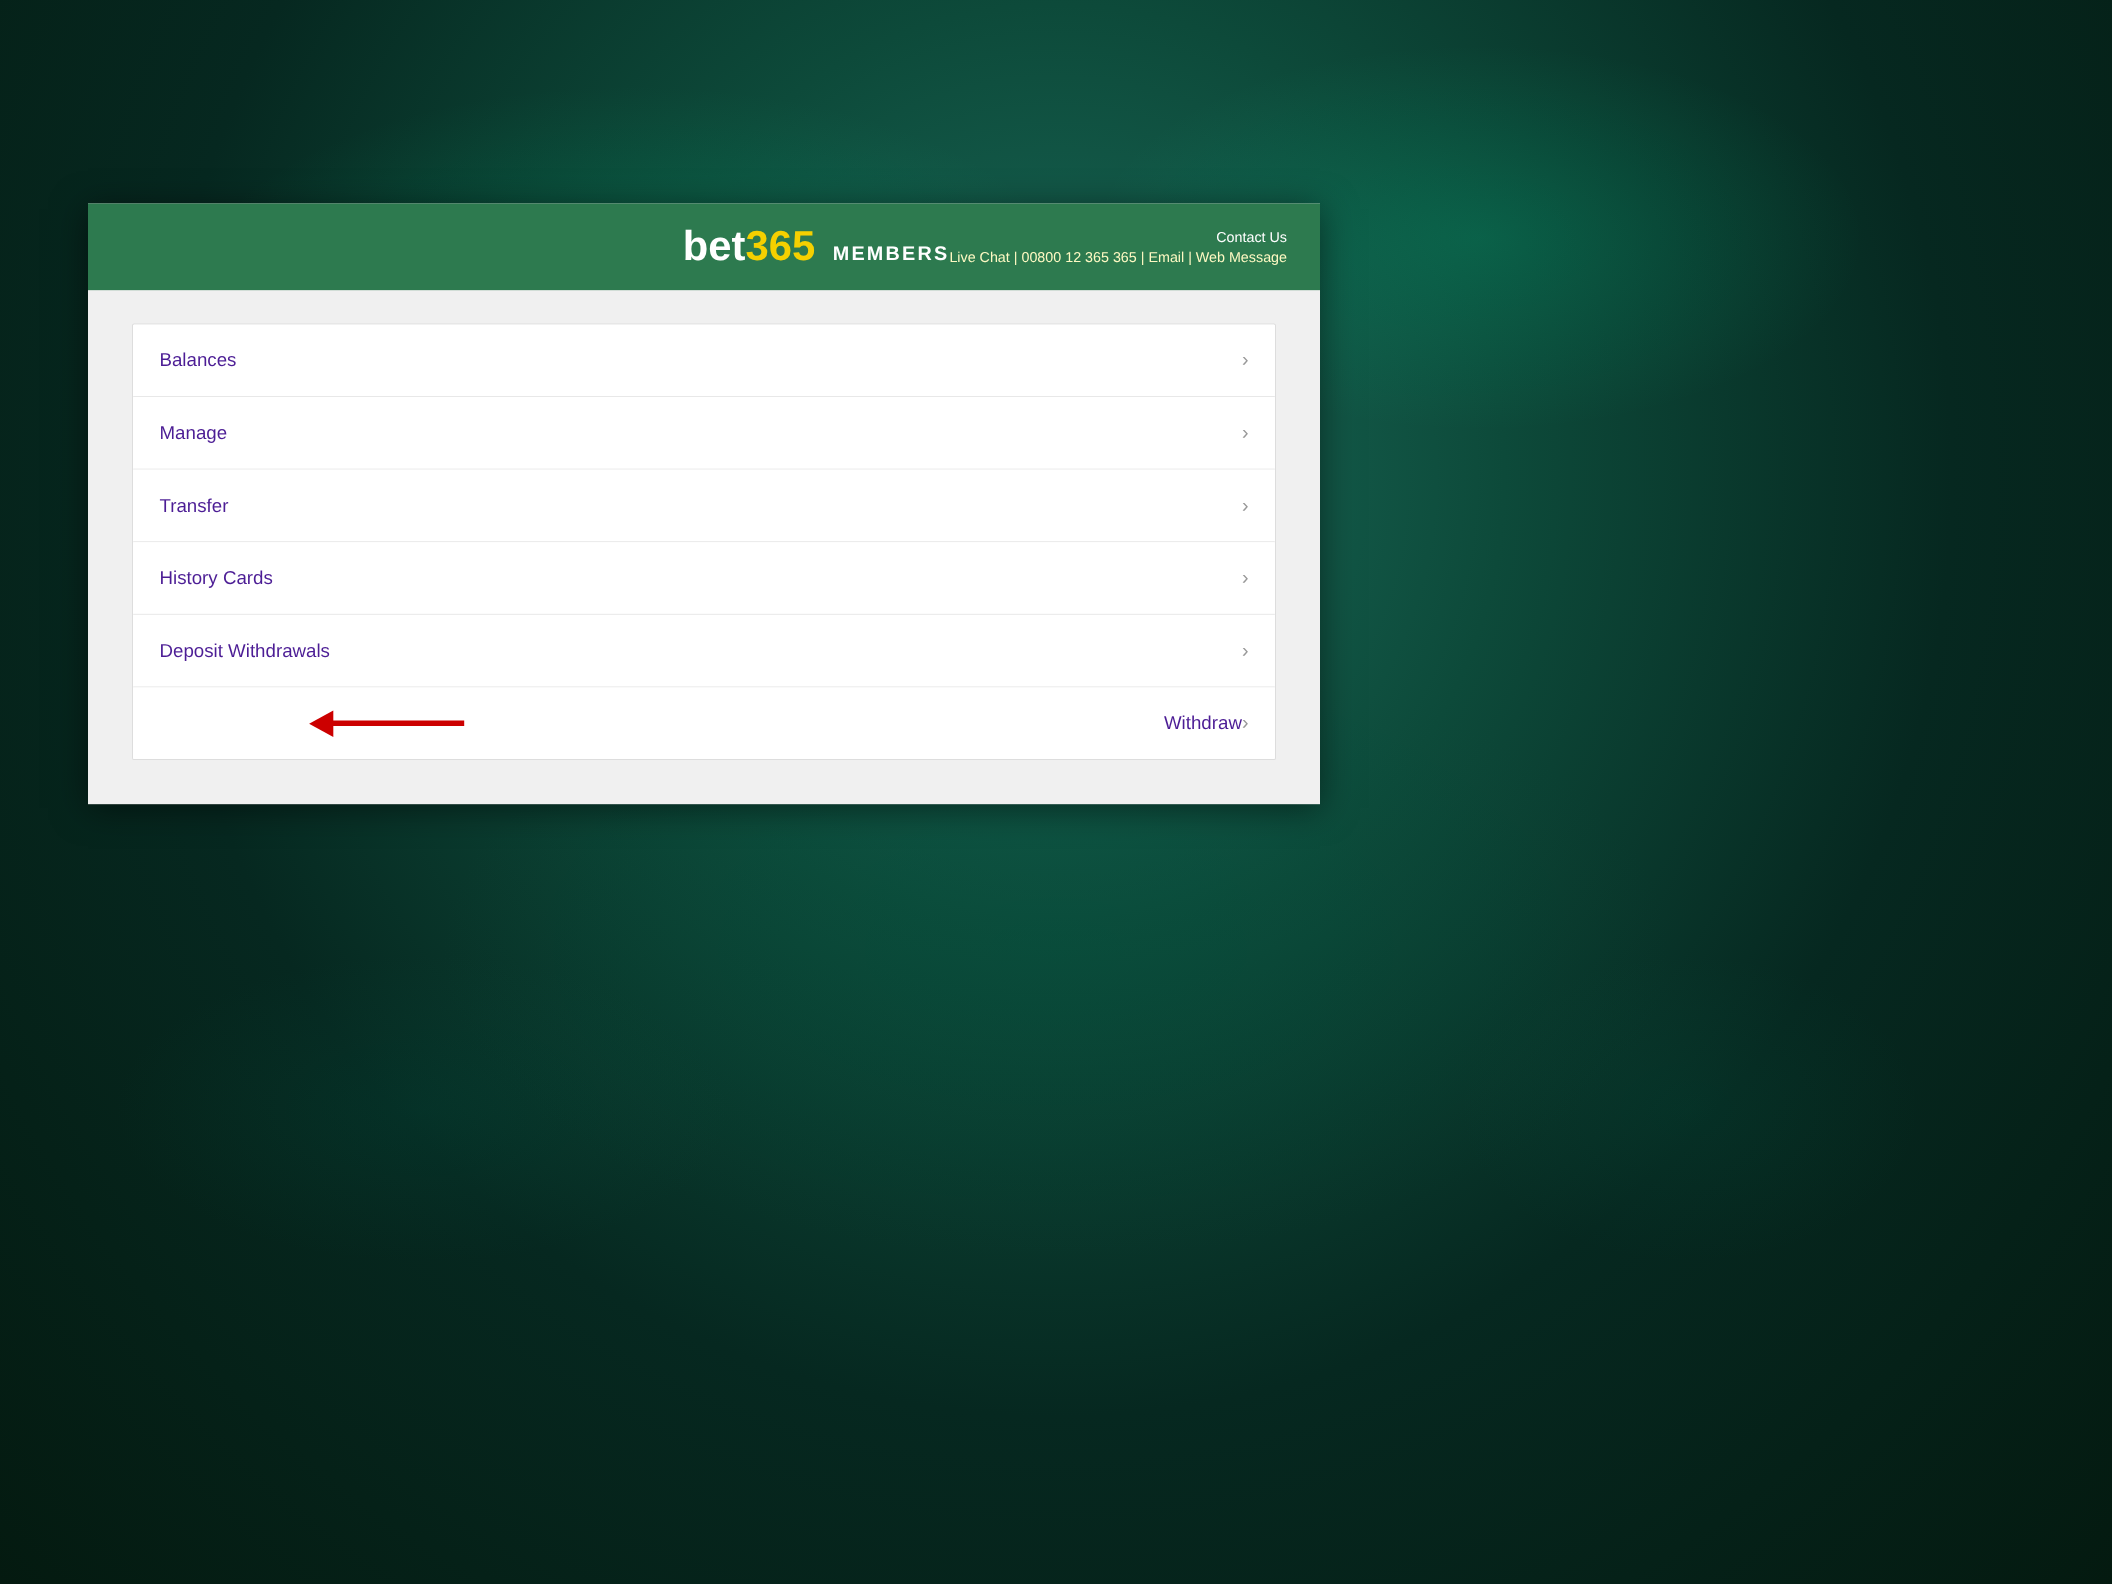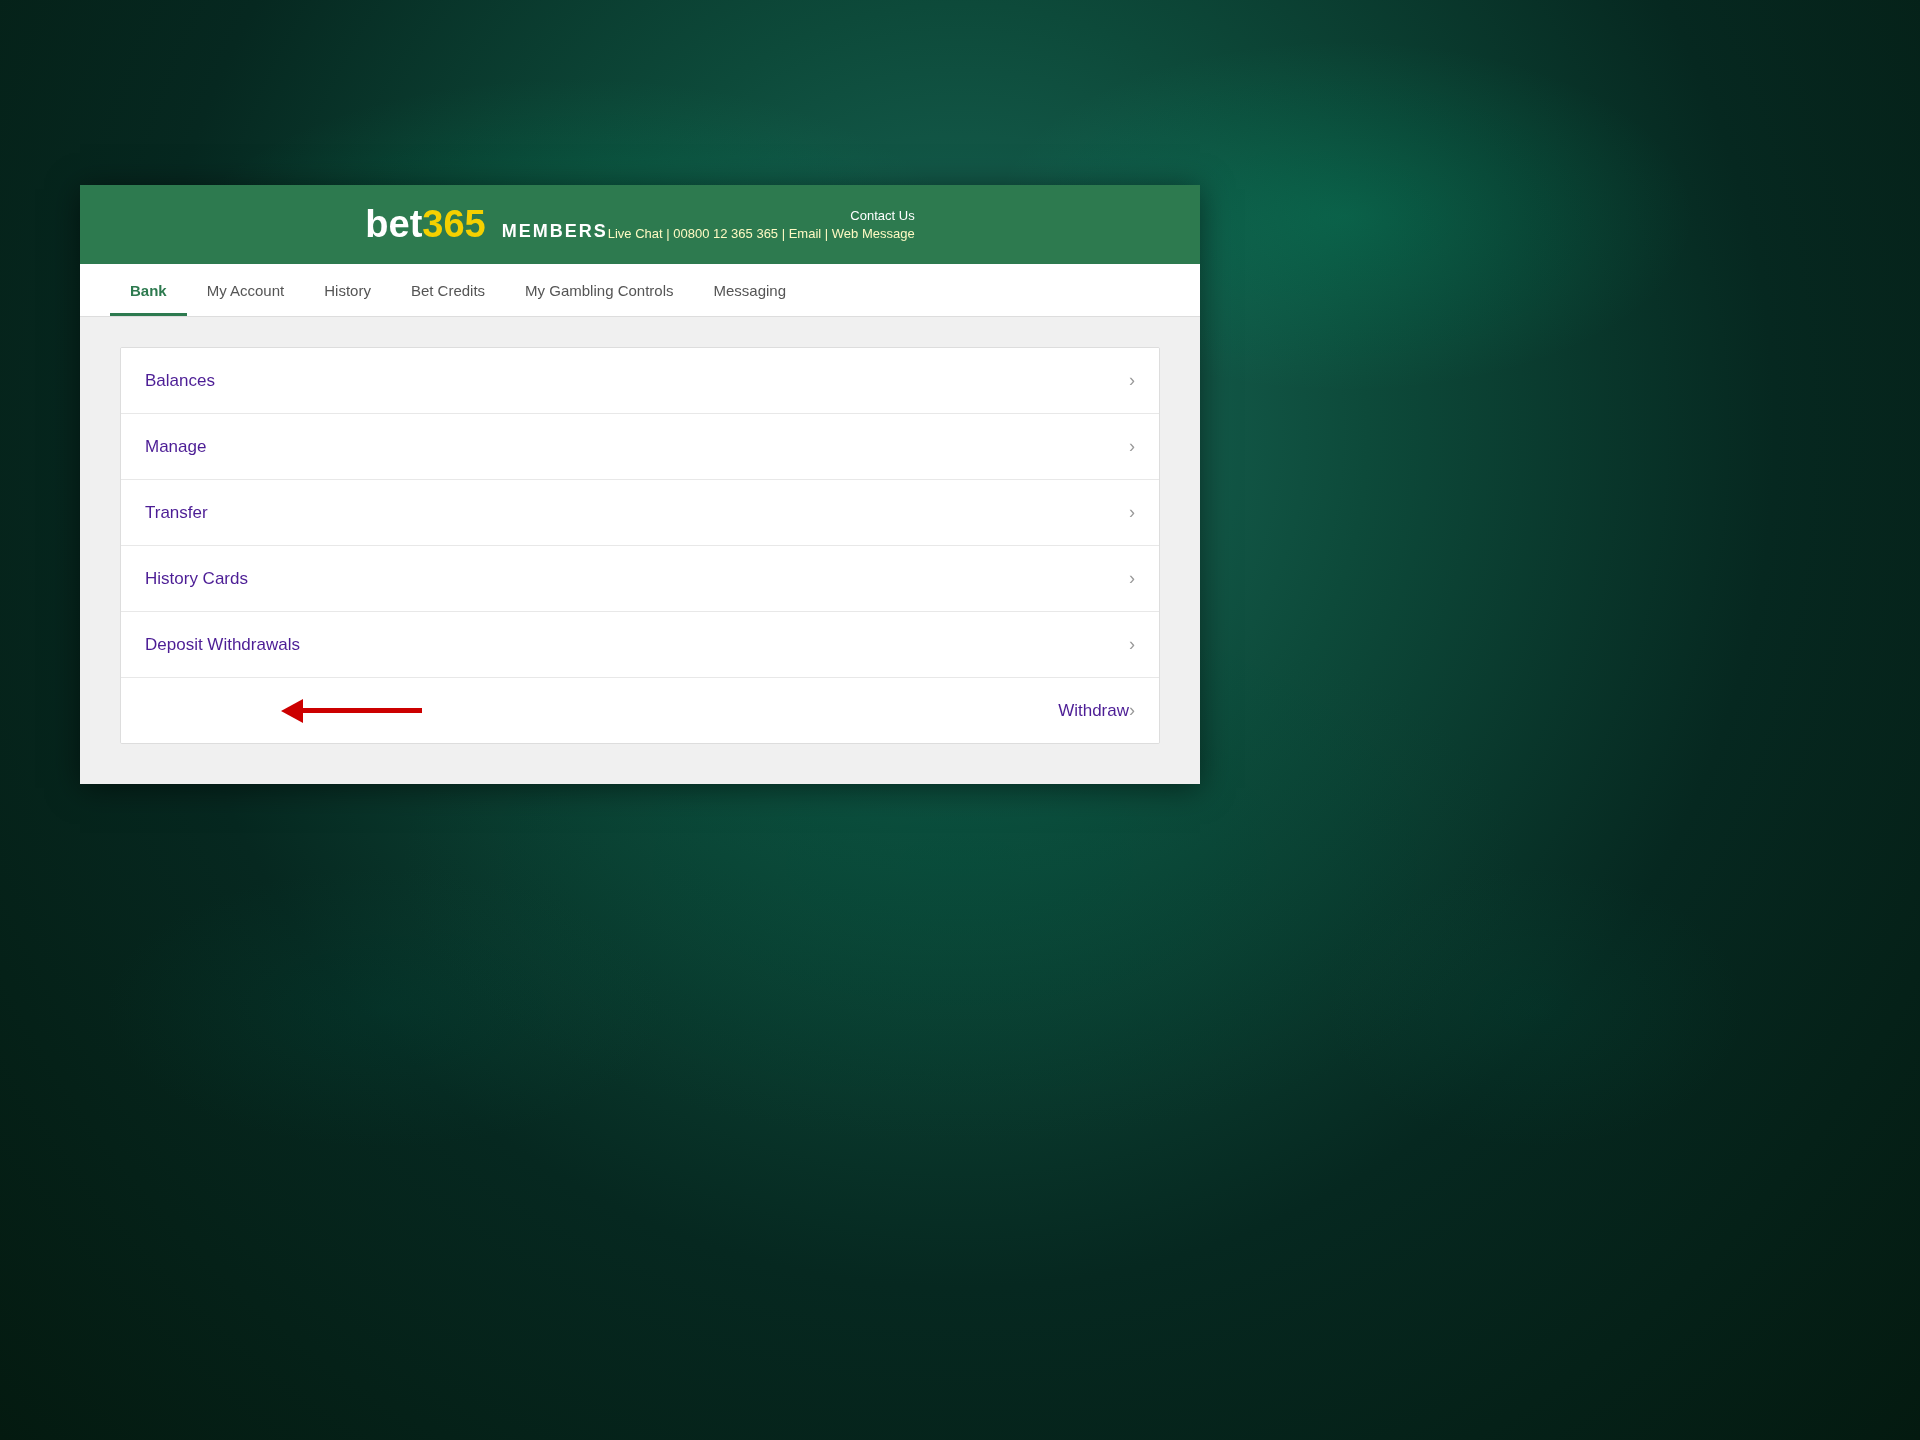--- a/index.html
+++ b/index.html
@@ -37,21 +37,21 @@
       box-shadow: 0 4px 30px rgba(0,0,0,0.5);
       z-index: 1;
     }
 
     
     .header {
       background: #2d7a4f;
       padding: 18px 30px;
       display: flex;
       align-items: center;
-      justify-content: center;
+      justify-content: flex-end;
     }
 
     .logo-area {
       display: flex;
       align-items: baseline;
       gap: 8px;
     }
 
     .logo-bet {
       font-size: 38px;
@@ -195,40 +195,20 @@
         <span class="logo-bet">bet</span><span class="logo-365">365</span>
       </div>
       <span class="logo-members">MEMBERS</span>
     </div>
     <div class="contact-area">
       <div class="contact-title">Contact Us</div>
       <div class="contact-links">Live Chat  |  00800 12 365 365  |  Email  |  Web Message</div>
     </div>
   </div>
 
-  <div class="nav-bar">
-    <div class="nav-item active">
-      <span>Bank</span>
-    </div>
-    <div class="nav-item">
-      <span>My Account</span>
-    </div>
-    <div class="nav-item">
-      <span>History</span>
-    </div>
-    <div class="nav-item">
-      <span>Bet Credits</span>
-    </div>
-    <div class="nav-item">
-      <span>My Gambling Controls</span>
-    </div>
-    <div class="nav-item">
-      <span>Messaging</span>
-    </div>
-  </div>
 
   <div class="content">
     <div class="menu-list">
 
       <div class="menu-item">
         <span class="menu-item-label">Balances</span>
         <span class="chevron">›</span>
       </div>
 
       <div class="menu-item">

